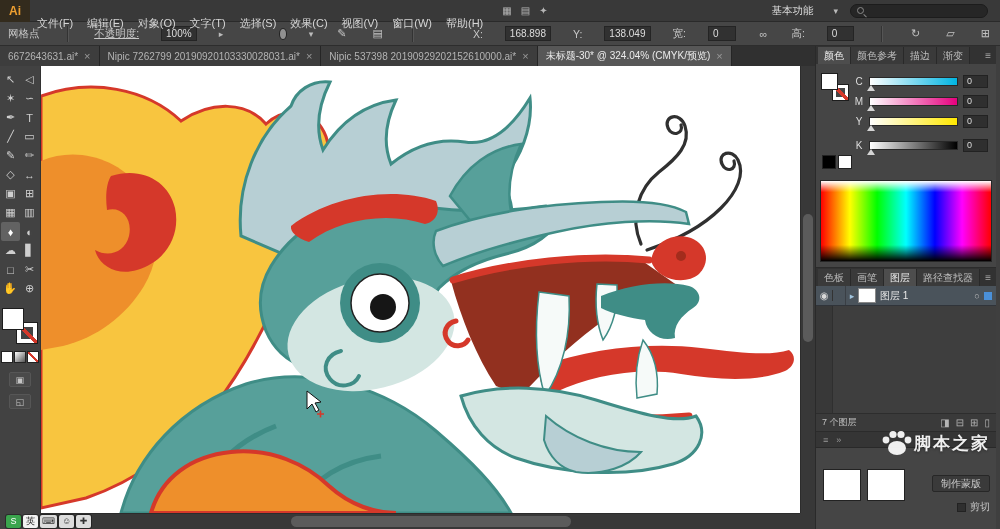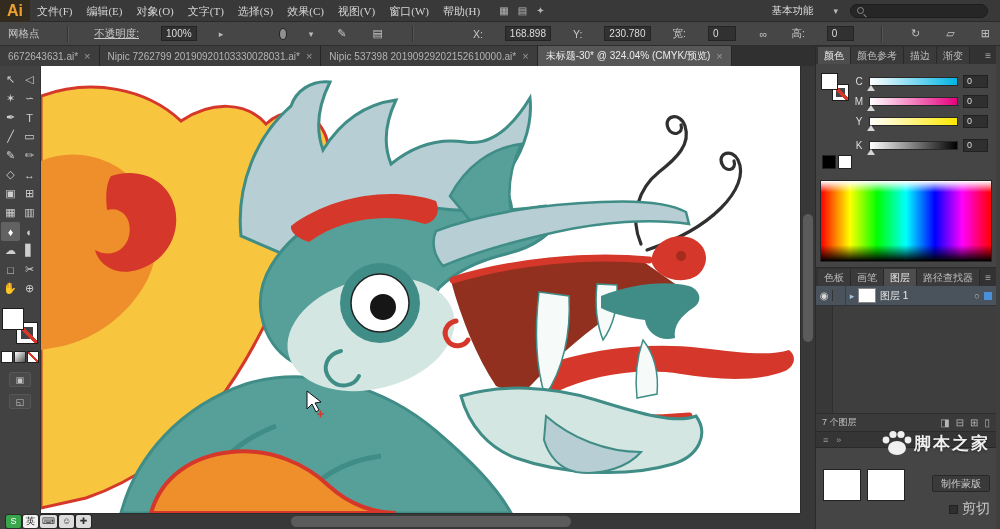--- a/index.html
+++ b/index.html
@@ -4,23 +4,23 @@
 <style>
   * { margin:0; padding:0; box-sizing:border-box; }
   html,body { background:#222; }
   .app{
     position:relative; width:1000px; height:529px; overflow:hidden;
     background:#3f3f3f; font-family:"Liberation Sans",sans-serif;
     font-size:11px; color:#ccc; user-select:none;
   }
   
   .menubar{position:absolute;left:0;top:0;right:0;height:22px;background:#393939;border-bottom:1px solid #2a2a2a;display:flex;align-items:center;z-index:30;}
-  .ai-logo{width:30px;height:22px;line-height:22px;text-align:center;color:#f0a030;font-weight:bold;font-size:16px;background:#332b1d;}
+  .ai-logo{width:30px;height:22px;line-height:22px;text-align:center;color:#f0a030;font-weight:bold;font-size:12px;background:#332b1d;}
   .menu-items{display:flex;height:22px;}
-  .menu-item{padding:0 7px;line-height:22px;color:#d6d6d6;font-size:11px;white-space:nowrap;font-family:Liberation Serif, serif;}
+  .menu-item{padding:12px 7px;line-height:22px;color:#d6d6d6;font-size:11px;white-space:nowrap;}
   .mb-icons{display:flex;gap:9px;margin-left:12px;color:#b5b5b5;font-size:10px;}
   .mb-icon{line-height:22px;}
   .workspace{margin-left:auto;display:flex;align-items:center;gap:20px;padding:0 8px;color:#ddd;font-size:10.5px;}
   .searchbox{width:138px;height:14px;background:#262626;border:1px solid #1c1c1c;border-radius:8px;margin:0 12px 0 4px;display:flex;align-items:center;padding:0 6px;}
   .mag{width:7px;height:7px;border:1.4px solid #8a8a8a;border-radius:50%;position:relative;}
   .mag::after{content:"";position:absolute;left:6px;top:6px;width:4px;height:1.4px;background:#8a8a8a;transform:rotate(45deg);transform-origin:0 0;}
   
   .controlbar{position:absolute;left:0;top:22px;right:0;height:24px;background:#464646;border-bottom:1px solid #2d2d2d;display:flex;align-items:center;padding:0 8px;gap:22px;z-index:29;}
   .ctl-label{color:#c9c9c9;font-size:10.5px;white-space:nowrap;}
   .underline{text-decoration:underline;}
@@ -99,21 +99,21 @@
   .lr-name{flex:1;color:#eaeaea;font-size:10px;}
   .lr-target{width:14px;color:#bbb;font-size:9px;text-align:center;}
   .lr-chip{width:8px;height:8px;background:#4a90d9;margin-right:4px;}
   .layers-status{position:absolute;left:0;right:0;bottom:0;height:18px;background:#3a3a3a;border-top:1px solid #2d2d2d;display:flex;align-items:center;padding:0 6px;font-size:9px;color:#c2c2c2;}
   .layer-actions{margin-left:auto;display:flex;gap:6px;color:#b5b5b5;font-size:10px;}
   .dockstrip{height:16px;background:#353535;border-bottom:1px solid #292929;display:flex;align-items:center;gap:8px;padding:0 7px;color:#9a9a9a;font-size:9px;}
   .transbody{position:relative;height:81px;background:#454545;}
   .thumb{position:absolute;top:22px;width:36px;height:30px;background:#fff;box-shadow:0 0 0 1px #222;}
   .t1{left:8px;} .t2{left:52px;}
   .makemask-btn{position:absolute;right:6px;top:27px;height:17px;padding:0 8px;background:#3a3a3a;border:1px solid #272727;border-radius:2px;color:#cccccc;font-size:10px;font-family:inherit;display:flex;align-items:center;}
-  .clip-row{position:absolute;right:6px;top:52px;display:flex;align-items:center;gap:4px;color:#c6c6c6;font-size:14px;}
+  .clip-row{position:absolute;right:6px;top:52px;display:flex;align-items:center;gap:4px;color:#c6c6c6;font-size:10px;}
   .cb{width:9px;height:9px;background:#2f2f2f;border:1px solid #222;}
   
   .watermark{position:absolute;right:10px;top:428px;display:flex;align-items:center;opacity:.92;z-index:40;pointer-events:none;}
   .wm-text{font-size:17px;font-weight:bold;color:#ffffff;text-shadow:0 1px 3px rgba(0,0,0,.45);letter-spacing:2px;}
 </style>
 </head>
 <body>
 
 <div class="app">
 
@@ -153,21 +153,21 @@
     <span class="sp20"></span>
     <span class="style-circle"></span>
     <span class="chev">▾</span>
     <span class="ctl-icon">✎</span>
     <span class="ctl-icon">▤</span>
     <span class="ctl-sep"></span>
     <span class="sp20"></span>
     <span class="ctl-label">X:</span>
     <span class="ctl-box w56">168.898</span>
     <span class="ctl-label">Y:</span>
-    <span class="ctl-box w56">230.780</span>
+    <span class="ctl-box w56">138.049</span>
     <span class="ctl-label">宽:</span>
     <span class="ctl-box w38">0</span>
     <span class="ctl-icon">∞</span>
     <span class="ctl-label">高:</span>
     <span class="ctl-box w38">0</span>
     <span class="ctl-sep"></span>
     <span class="ctl-icon">↻</span>
     <span class="ctl-icon">▱</span>
     <span class="ctl-icon">⊞</span>
   </div>

